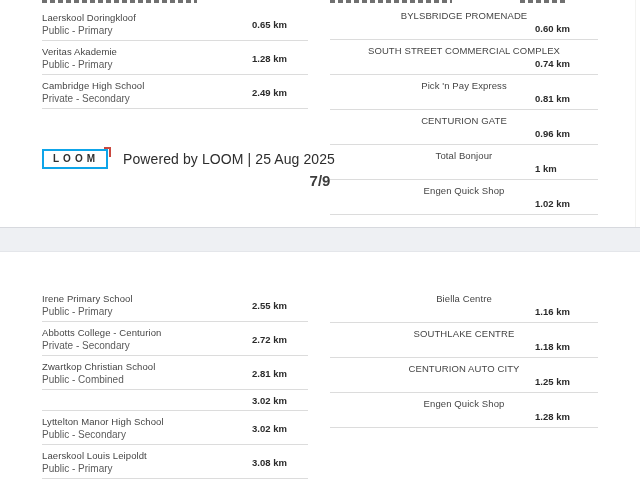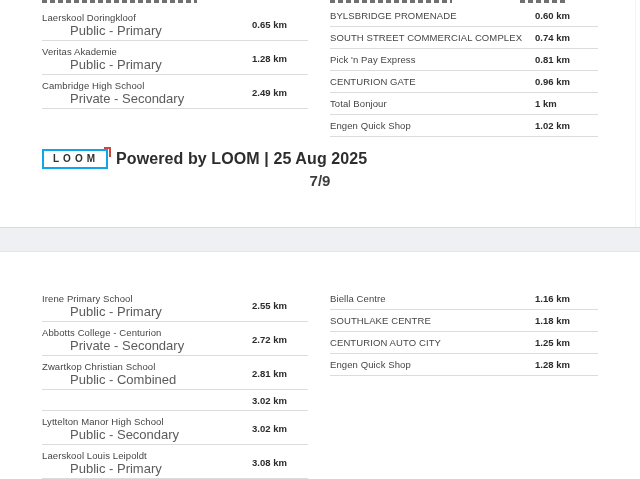--- a/index.html
+++ b/index.html
@@ -21,37 +21,37 @@
   
   .clip-marks { height:3px; overflow:hidden; display:flex; }
   .clip-marks span { display:block; height:2.5px;
     background:repeating-linear-gradient(90deg,#707070 0 5px, transparent 5px 8px); }
   .clip-left-1 { width:155px; }
   .clip-right-1 { width:122px; }
   .clip-right-2 { width:45px; margin-left:68px; }
 
   .row { display:flex; align-items:center; border-bottom:1px solid #dcdcdc; }
   .school-row { padding:4px 0 3px 0; }
-  .shop-row   { padding:4px 0; }
+  .shop-row   { padding:4px 0;flex-direction:column; }
   .list-right { margin-top:2px; }
   .page1 .list-left { margin-top:4px; }
 
   .school-name, .shop-name { font-size:9.5px; line-height:13px; color:#454545; letter-spacing:.1px; }
-  .school-type { font-size:13px; line-height:13px; color:#5b5b5b;margin-left:28px; }
+  .school-type { font-size:10px; line-height:13px; color:#5b5b5b; }
   .distance { font-size:9.5px; line-height:13px; font-weight:bold; color:#2b2b2b;
     margin-left:auto; flex-shrink:0; }
   .col-left  .distance { width:56px; }
   .col-right .distance { width:63px; }
 
   .footer-row { position:absolute; left:42px; top:149px; display:flex; align-items:center; }
   .loom-box { position:relative; border:2px solid #0ea5e9; padding:2px 7px 3px 9px;
     font-size:10px; font-weight:bold; letter-spacing:4px; color:#2f2f2f; }
   .loom-corner { position:absolute; top:-4px; right:-5px; width:7px; height:10px;
     border-top:2.5px solid #c9483f; border-right:2.5px solid #c9483f; background:transparent; }
-  .powered { margin-left:8px; font-size:16px; font-weight:bold; color:#2d2d2d; letter-spacing:.1px; }
+  .powered { margin-left:15px; font-size:14px; font-weight:normal; color:#2d2d2d; letter-spacing:.1px; }
 
   .page-num { position:absolute; top:172px; left:0; width:100%; text-align:center;
     font-size:15px; font-weight:600; color:#3d3d3d; }
 
   .page-edge { position:absolute; top:0; right:4px; width:1px; height:227px; background:#f3f3f1; }
 </style>
 </head>
 <body>
 
 <div class="viewport">

